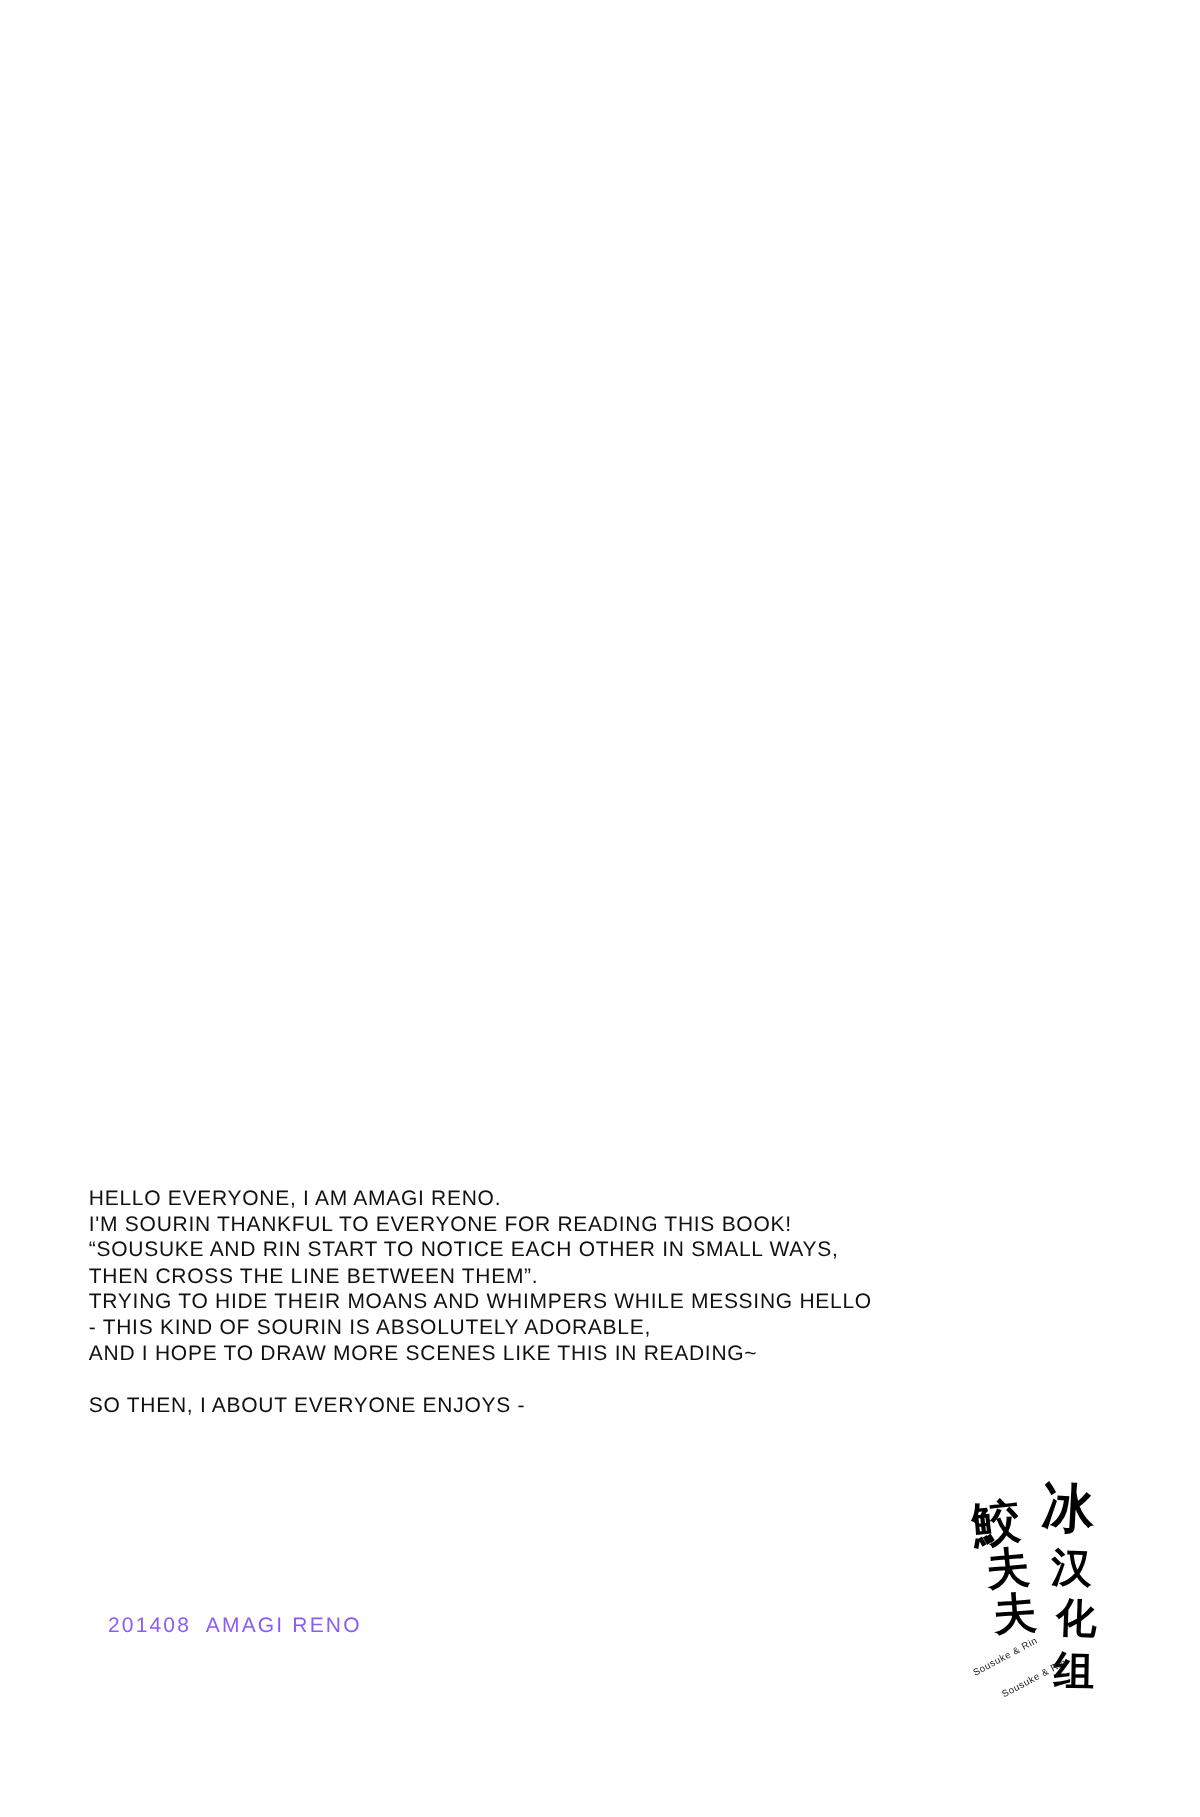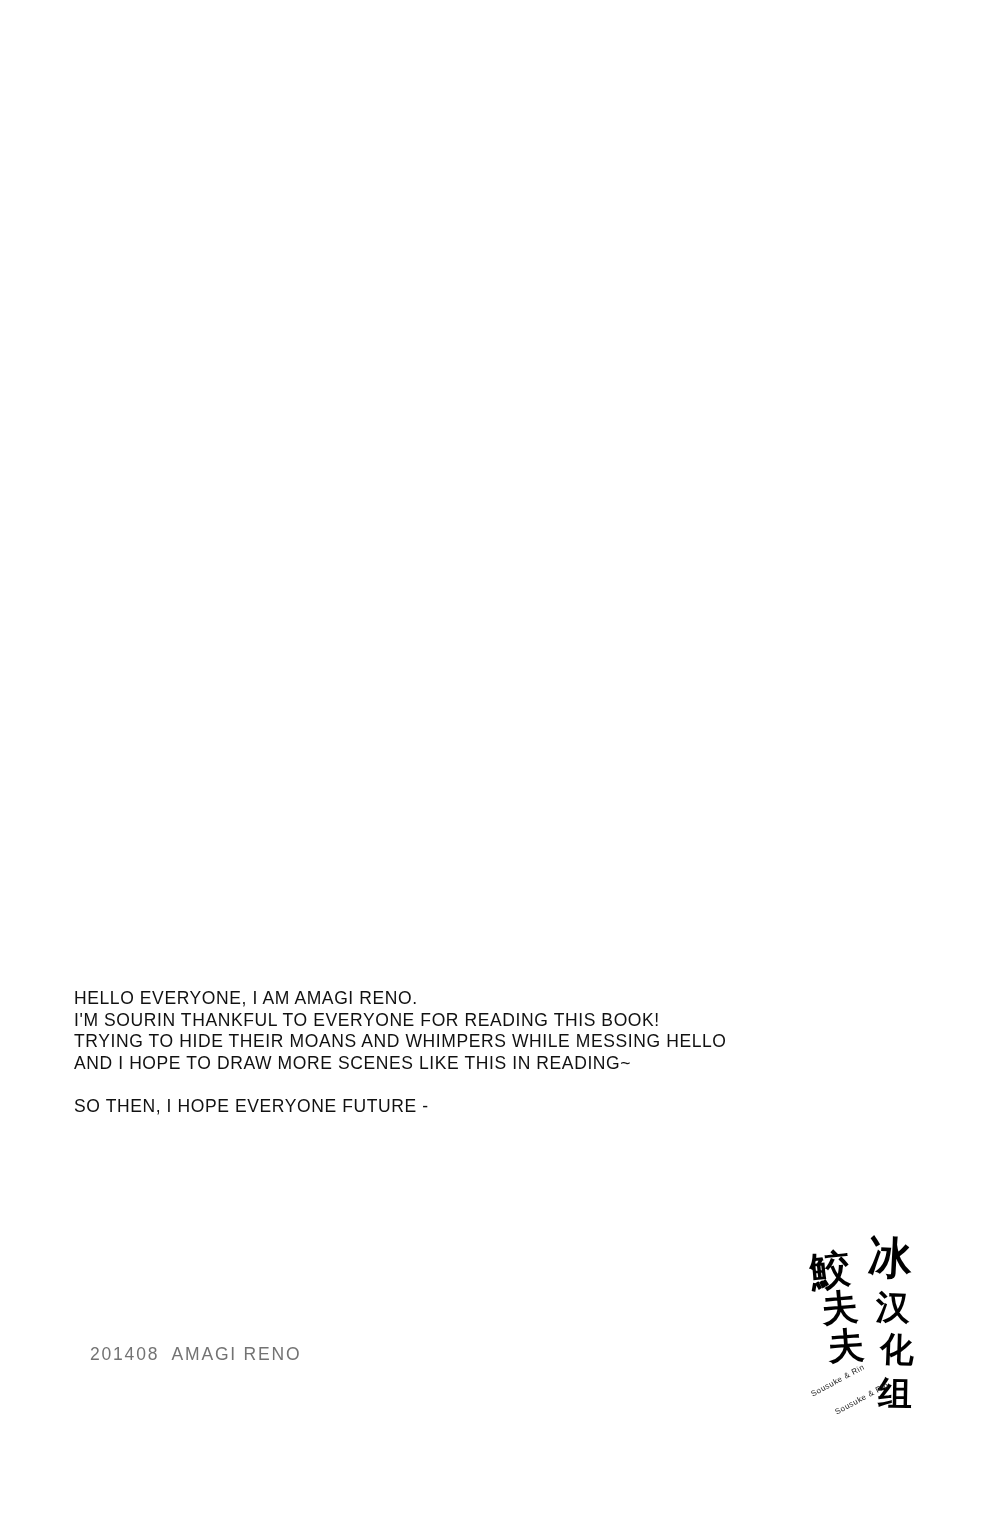--- a/index.html
+++ b/index.html
@@ -43,21 +43,21 @@
   }
 
   
   .signature {
     position: absolute;
     left: 90px;
     top: 1344px;
     font-size: 17.5px;
     letter-spacing: 1.8px;
     white-space: pre;
-    color: #737373;
+    color: #8b5cf6;
   }
 
   
   .stamp {
     position: absolute;
     right: 62px;
     top: 1228px;
     width: 130px;
     height: 220px;
   }
@@ -92,24 +92,27 @@
   .rom-b { left: 24px; top: 166px; transform: rotate(-28deg); }
 </style>
 </head>
 <body>
 
 <div class="page">
 
   <div class="afterword">
     <div class="line">HELLO EVERYONE, I AM AMAGI RENO.</div>
     <div class="line">I'M SOURIN THANKFUL TO EVERYONE FOR READING THIS BOOK!</div>
+    <div class="line">“SOUSUKE AND RIN START TO NOTICE EACH OTHER IN SMALL WAYS,</div>
+    <div class="line">THEN CROSS THE LINE BETWEEN THEM”.</div>
     <div class="line">TRYING TO HIDE THEIR MOANS AND WHIMPERS WHILE MESSING HELLO</div>
+    <div class="line">- THIS KIND OF SOURIN IS ABSOLUTELY ADORABLE,</div>
     <div class="line">AND I HOPE TO DRAW MORE SCENES LIKE THIS IN READING~</div>
     <div class="spacer"></div>
-    <div class="line">SO THEN, I HOPE EVERYONE FUTURE -</div>
+    <div class="line">SO THEN, I ABOUT EVERYONE ENJOYS -</div>
   </div>
 
   <div class="signature">201408  AMAGI RENO</div>
 
   <div class="stamp">
     <div class="glyphs">
       <span class="g g-shark">鮫</span>
       <span class="g g-fu1">夫</span>
       <span class="g g-fu2">夫</span>
       <span class="g g-bing">冰</span>

